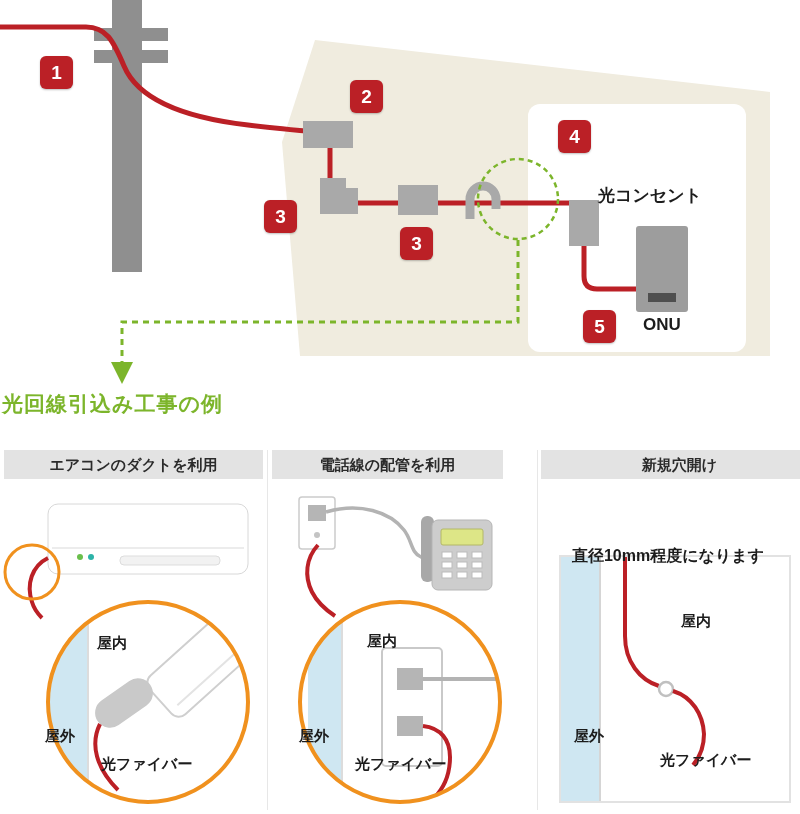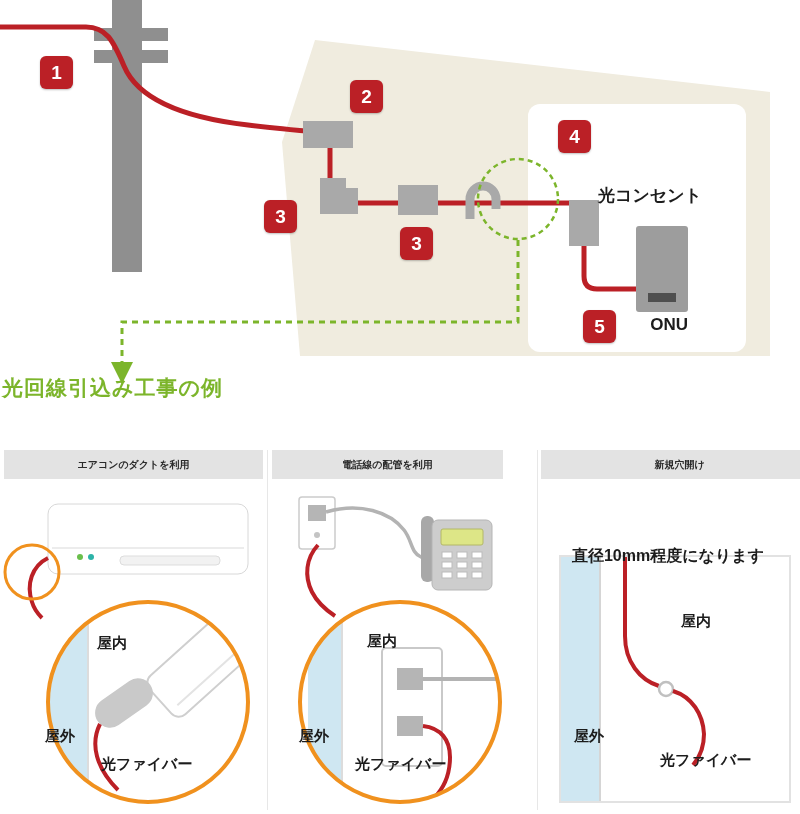--- a/index.html
+++ b/index.html
@@ -8,25 +8,25 @@
     font-family:"Liberation Sans","DejaVu Sans",sans-serif;background:#fff;
   }
   #vector{position:absolute;left:0;top:0;width:800px;height:814px;}
   .badge{
     position:absolute;width:33px;height:33px;border-radius:6px;
     background:#bb2026;color:#fff;font-size:19px;font-weight:bold;
     text-align:center;line-height:33px;box-shadow:0 1px 2px rgba(0,0,0,.25);
   }
   .lbl{position:absolute;font-weight:bold;color:#1c1c1c;font-size:15px;white-space:nowrap;}
   .panel-label{font-size:17px;margin-left:12px;}
-  .onu-label{font-size:17px;width:52px;text-align:right;}
-  .caption{position:absolute;left:2px;top:374px;font-size:21px;font-weight:bold;color:#7cb52b;letter-spacing:1px;white-space:nowrap;}
+  .onu-label{font-size:17px;width:52px;text-align:center;}
+  .caption{position:absolute;left:2px;top:390px;font-size:21px;font-weight:bold;color:#7cb52b;letter-spacing:1px;white-space:nowrap;}
   .col-header{
     position:absolute;top:450px;height:29px;line-height:29px;background:#e3e3e3;
-    text-align:center;font-size:10px;font-weight:bold;color:#2b2b2b;
+    text-align:center;font-size:15px;font-weight:bold;color:#2b2b2b;
   }
   .note{position:absolute;left:540px;width:256px;text-align:center;font-size:16px;font-weight:bold;color:#1c1c1c;}
   .divider{position:absolute;top:450px;width:1px;height:360px;background:#e7e7e7;}
 </style>
 </head>
 <body>
 
 <div id="stage">
 
   <svg id="vector" viewBox="0 0 800 814">

